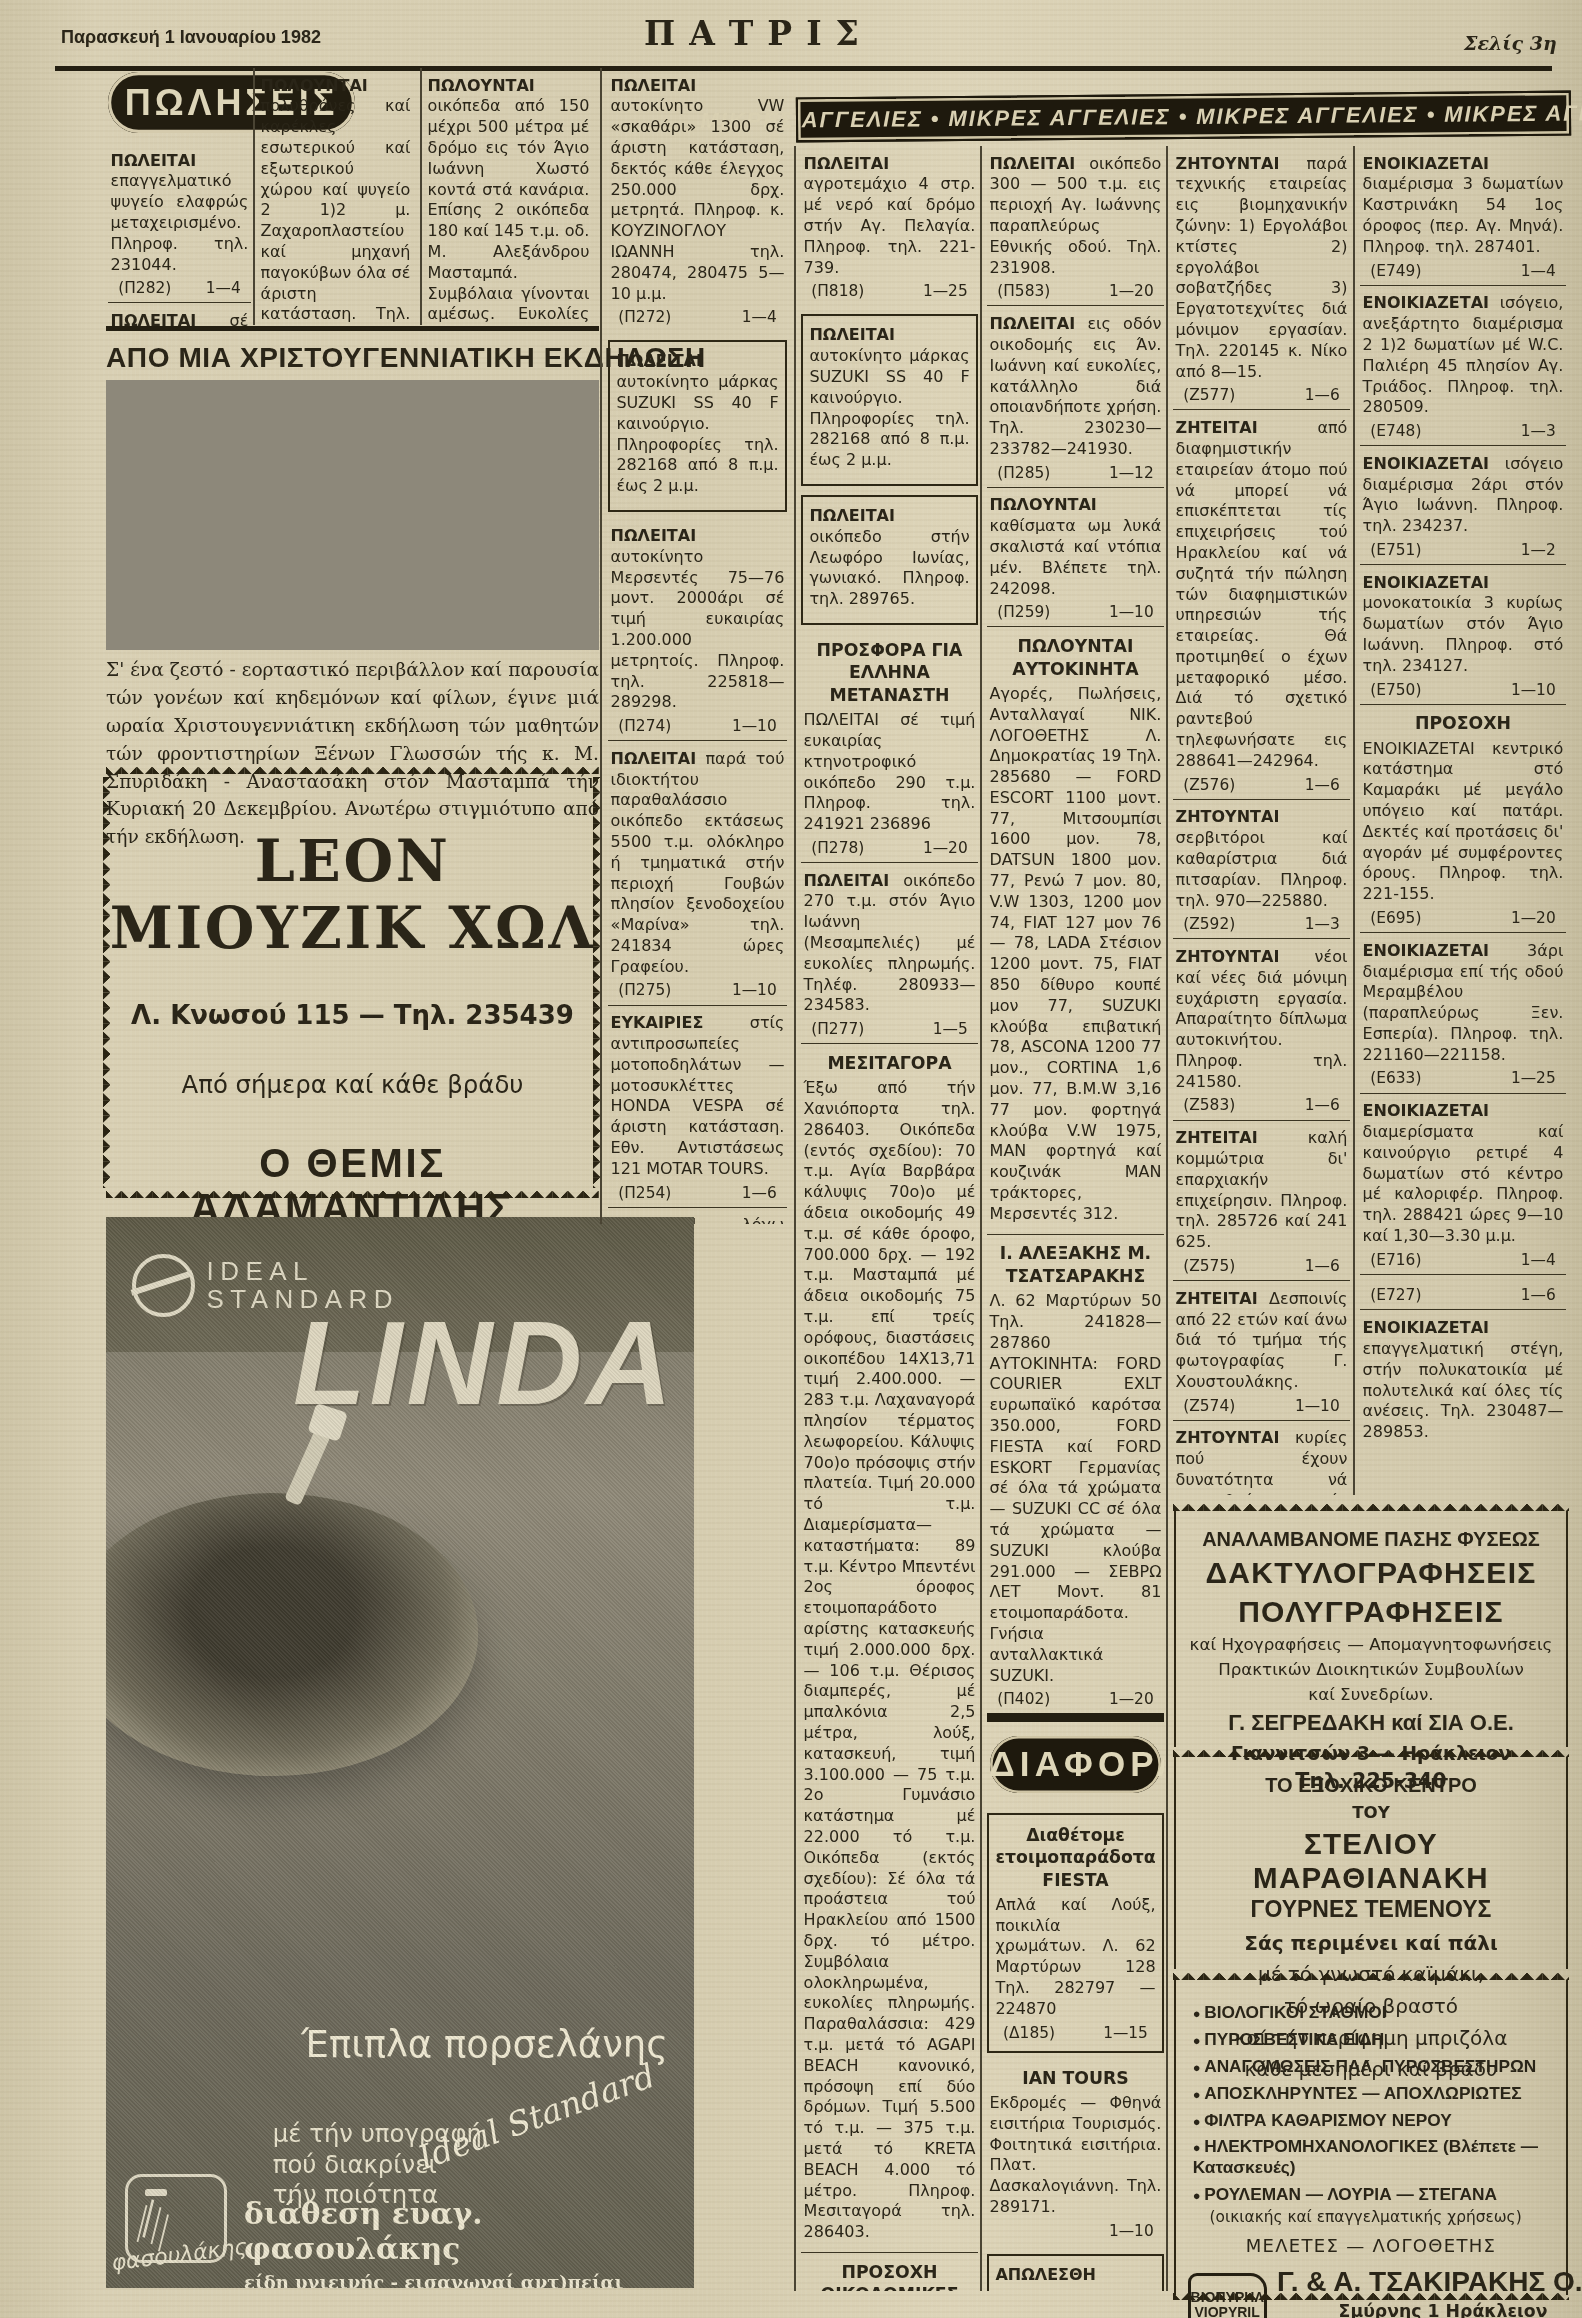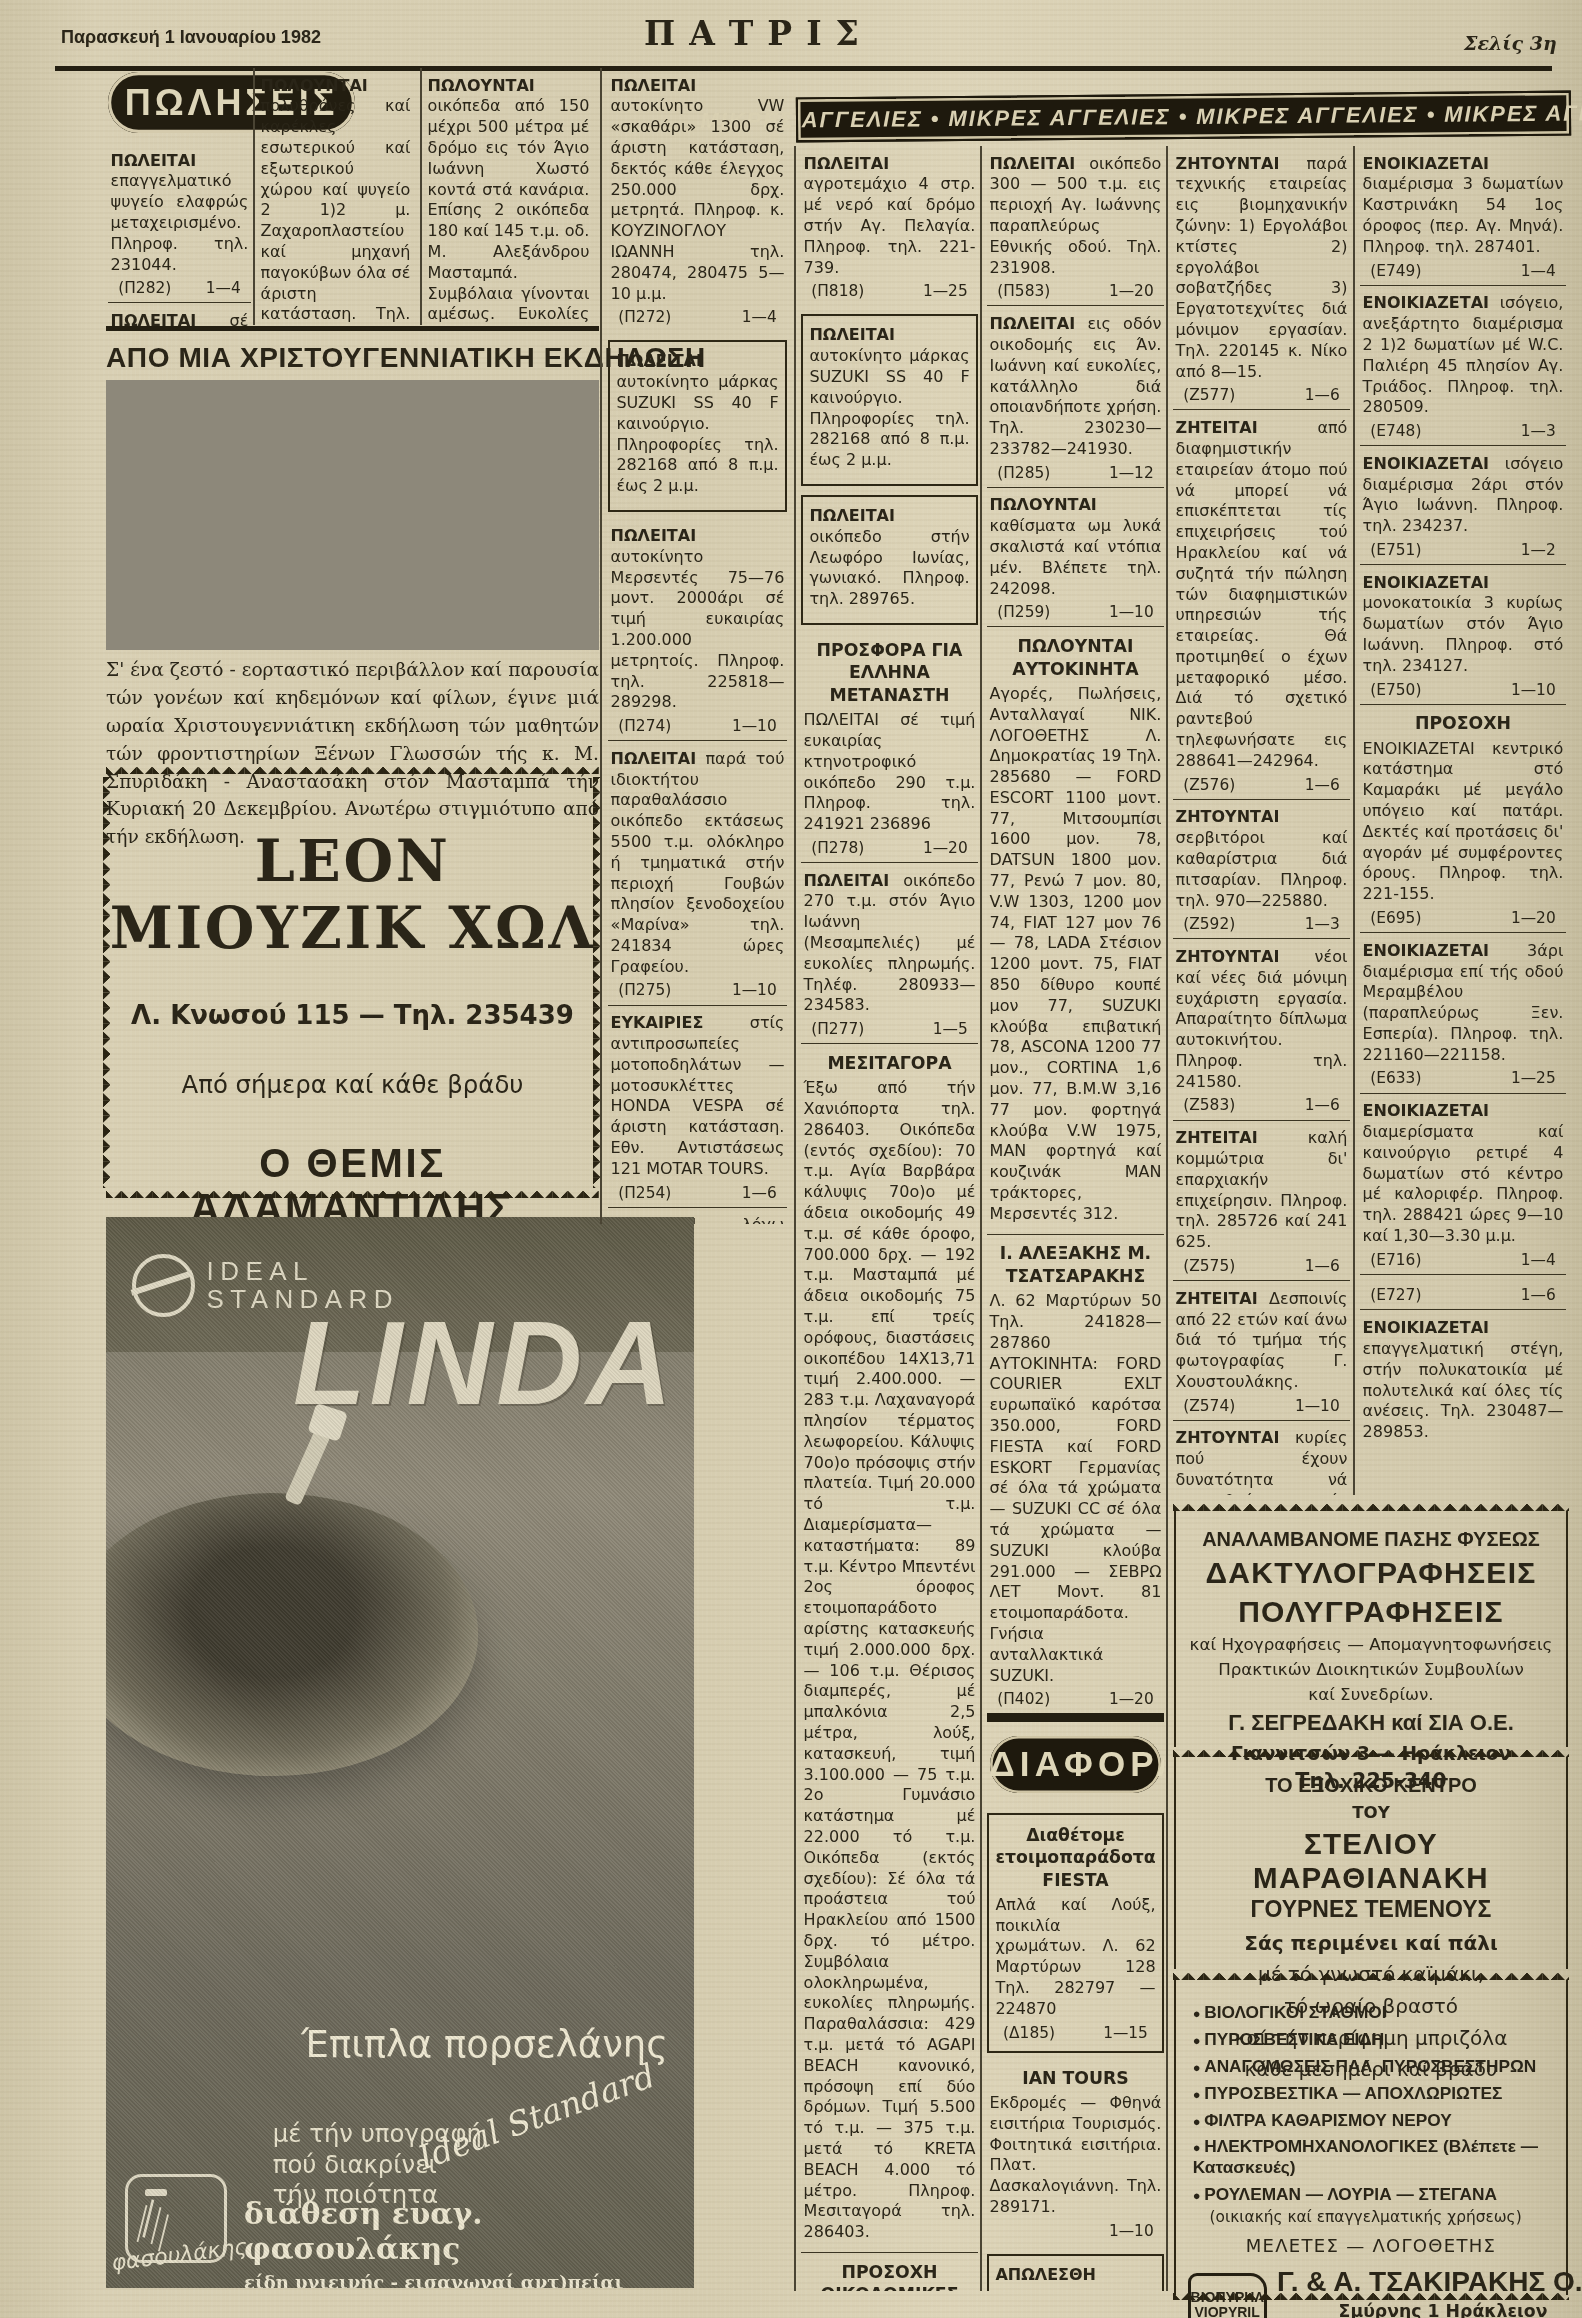--- a/index.html
+++ b/index.html
@@ -551,21 +551,21 @@
   </div>
 
   <div class="bigbox" style="top:1980px;height:315px">
     <div class="zzh" style="left:-2.6px;right:-2.6px;top:-9px"></div>
     <div class="zzh" style="left:-2.6px;right:-2.6px;bottom:-5.1px"></div>
     <ul class="vp-list">
 
     <li>ΒΙΟΛΟΓΙΚΟΙ ΣΤΑΘΜΟΙ</li>
         <li>ΠΥΡΟΣΒΕΣΤΙΚΑ ΕΙΔΗ</li>
         <li>ΑΝΑΓΟΜΩΣΕΙΣ ΠΑΛ. ΠΥΡΟΣΒΕΣΤΗΡΩΝ</li>
-        <li>ΠΥΡΟΣΒΕΣΤΙΚΑ — ΑΠΟΧΛΩΡΙΩΤΕΣ</li>
+        <li>ΑΠΟΣΚΛΗΡΥΝΤΕΣ — ΑΠΟΧΛΩΡΙΩΤΕΣ</li>
         <li>ΦΙΛΤΡΑ ΚΑΘΑΡΙΣΜΟΥ ΝΕΡΟΥ</li>
         <li>ΗΛΕΚΤΡΟΜΗΧΑΝΟΛΟΓΙΚΕΣ (Βλέπετε — Κατασκευές)</li>
         <li>ΡΟΥΛΕΜΑΝ — ΛΟΥΡΙΑ — ΣΤΕΓΑΝΑ</li>
       </ul>
     <div class="vp-note">(οικιακής καί επαγγελματικής χρήσεως)</div>
     <div class="vp-foot">ΜΕΛΕΤΕΣ — ΛΟΓΟΘΕΤΗΣ</div>
     <div class="vp-row">
       <div class="vp-logo">
         <div>ΒΙΟΠΥΡΗΛ</div>
         <div>VIOPYRIL</div>

